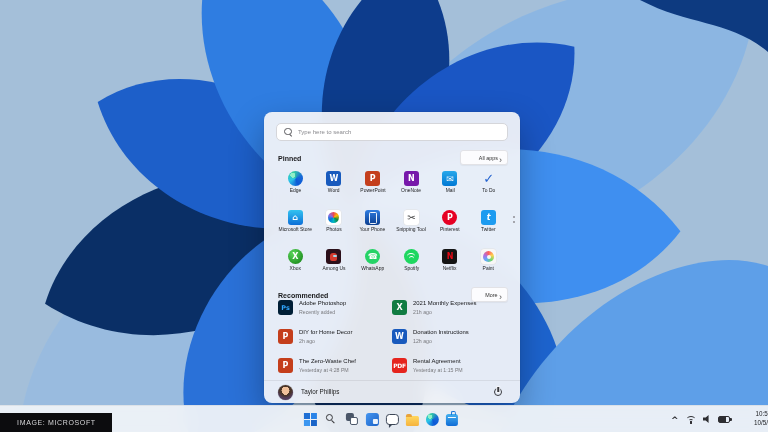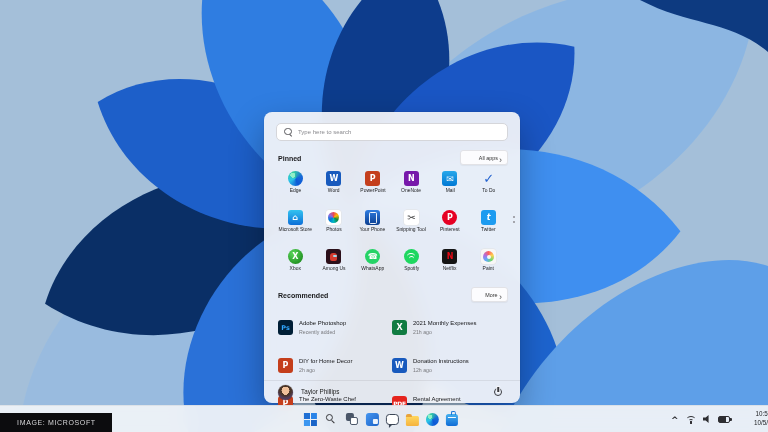--- a/index.html
+++ b/index.html
@@ -27,22 +27,22 @@
   .pill-txt{font-size:9px;color:#333;transform:scale(.6);transform-origin:100% 50%;white-space:nowrap;}
   .pill-chev::after{content:"›";font-size:9px;color:#555;line-height:1;}
   .grid{position:absolute;left:12px;top:58px;width:232px;display:grid;
         grid-template-columns:repeat(6,1fr);row-gap:4px;}
   .app{height:34px;display:flex;flex-direction:column;align-items:center;padding-top:1px;cursor:pointer;}
   .applbl-w{width:38px;display:flex;justify-content:center;margin-top:2px;}
   .applbl{font-size:9px;color:#1b1b1d;transform:scale(.55);transform-origin:50% 0;
           white-space:nowrap;flex-shrink:0;}
   .scroll-dots{position:absolute;right:5px;top:104px;display:flex;flex-direction:column;gap:3px;}
   .scroll-dots span{width:2px;height:2px;border-radius:50%;background:#8f8f94;}
-  .rec-grid{position:absolute;left:14px;top:206px;width:230px;display:grid;
-            grid-template-columns:114px 114px;row-gap:19px;}
+  .rec-grid{position:absolute;left:14px;top:186px;width:230px;display:grid;
+            grid-template-columns:114px 114px;row-gap:10px;}
   .rec{display:flex;align-items:center;gap:6px;height:19px;cursor:pointer;}
   .rec-txt{display:flex;flex-direction:column;}
   .rec-title{display:block;font-size:9px;line-height:9px;color:#161618;
              transform:scale(.66);transform-origin:0 50%;white-space:nowrap;}
   .rec-sub{display:block;font-size:9px;line-height:9px;color:#7a7a7e;
            transform:scale(.58);transform-origin:0 50%;white-space:nowrap;}
   .divider{position:absolute;left:0;right:0;top:268px;height:1px;background:rgba(0,0,0,.07);}
   .user-row{position:absolute;left:0;right:0;top:269px;height:22px;display:flex;
             align-items:center;padding:0 14px;}
   .avatar{width:15px;height:15px;border-radius:50%;flex-shrink:0;cursor:pointer;

